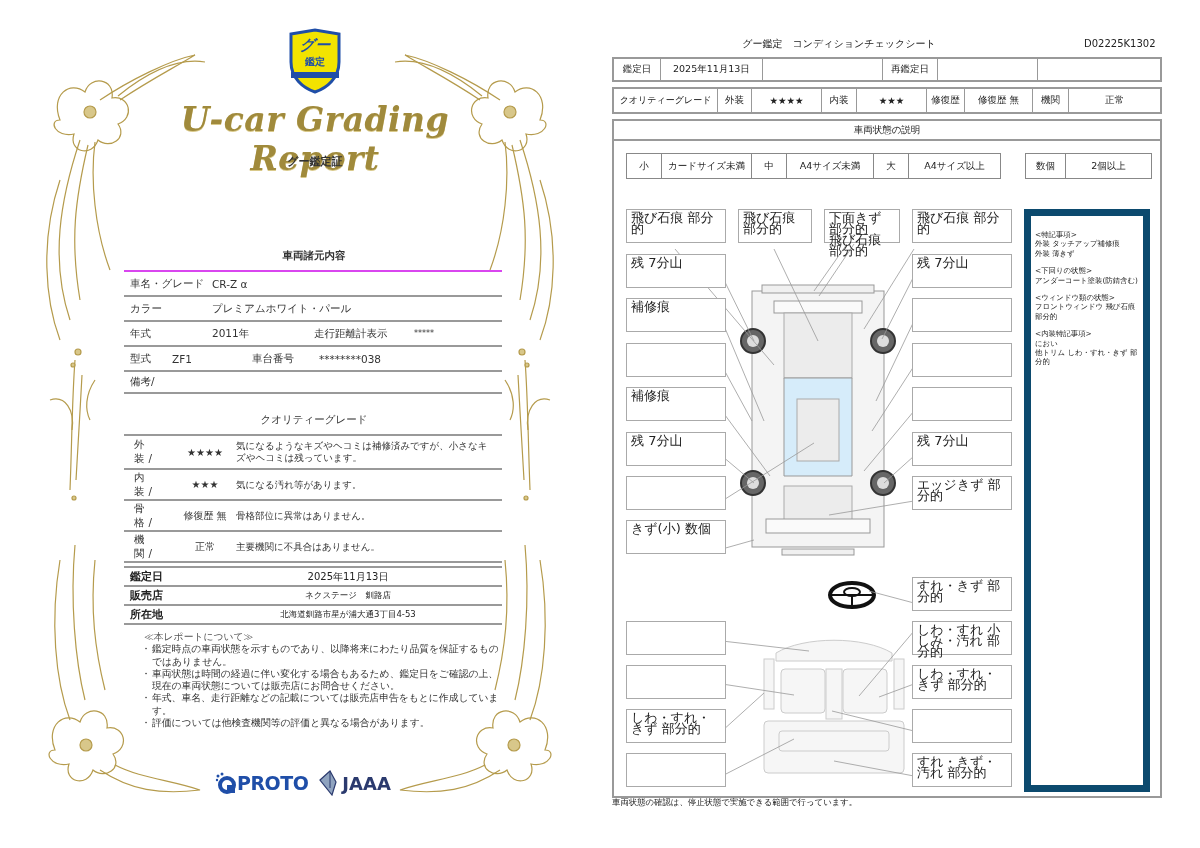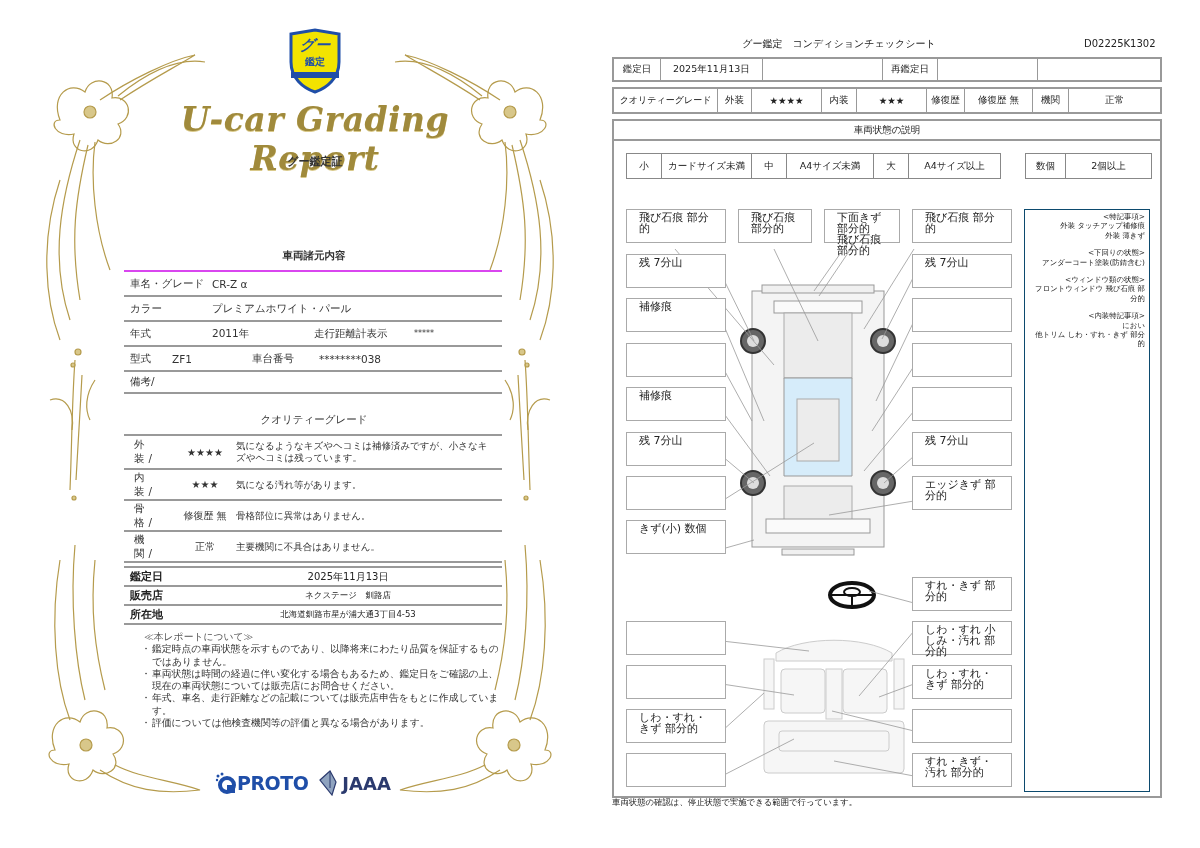--- a/index.html
+++ b/index.html
@@ -57,22 +57,22 @@
 
   .qg-table { position: absolute; left: 12px; top: 87px; width: 550px; height: 27px; border: 2px solid #999; display: flex; }
 
   .cond-box { position: absolute; left: 12px; top: 119px; width: 550px; height: 679px; border: 2px solid #999; }
   .cond-title { height: 20px; border-bottom: 2px solid #999; display: flex; align-items: center; justify-content: center; font-size: 9.5px; color: #222; }
 
   .size-table { position: absolute; left: 12px; top: 32px; width: 375px; height: 26px; border: 1px solid #888; display: flex; }
   .count-table { position: absolute; left: 411px; top: 32px; width: 127px; height: 26px; border: 1px solid #888; display: flex; }
   .tire-note { position: absolute; left: 12px; top: 60px; font-size: 7.2px; line-height: 10px; color: #222; }
 
-  .dbox { position: absolute; width: 100px; height: 34px; border: 1px solid #aaa; background: #fff; font-size: 11px; line-height: 11px; padding: 2px 12px; color: #222; white-space: pre-line; }
-  .notes-panel { position: absolute; left: 410px; top: 88px; width: 126px; height: 583px; border: 1px solid #0c4a6e; font-size: 7.4px; line-height: 9.4px; padding: 2px 4px; color: #222; text-align: right; }
+  .dbox { position: absolute; width: 100px; height: 34px; border: 1px solid #aaa; background: #fff; font-size: 13px; line-height: 11px; padding: 2px 4px; color: #222; white-space: pre-line; }
+  .notes-panel { position: absolute; left: 410px; top: 88px; width: 126px; height: 583px; border: 7px solid #0c4a6e; font-size: 7.4px; line-height: 9.4px; padding: 14px 4px; color: #222; }
   .notes-panel .np-group { margin-bottom: 8px; }
   .diagram-svg { position: absolute; left: 0; top: 0; }
 
   .footer-note { position: absolute; left: 12px; top: 797px; font-size: 8.4px; color: #222; }
 </style>
 </head>
 <body>
 
 <div class="left-page">
 

